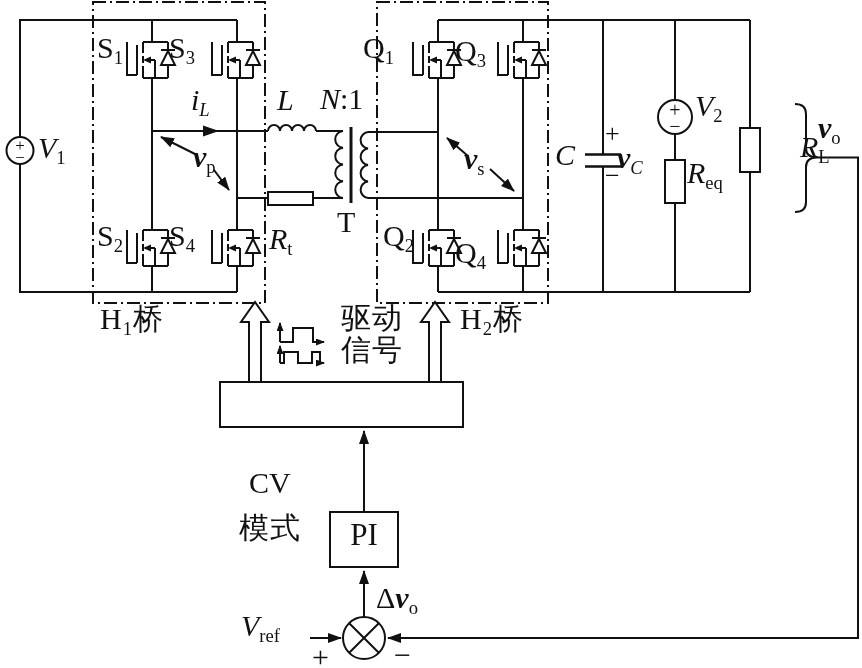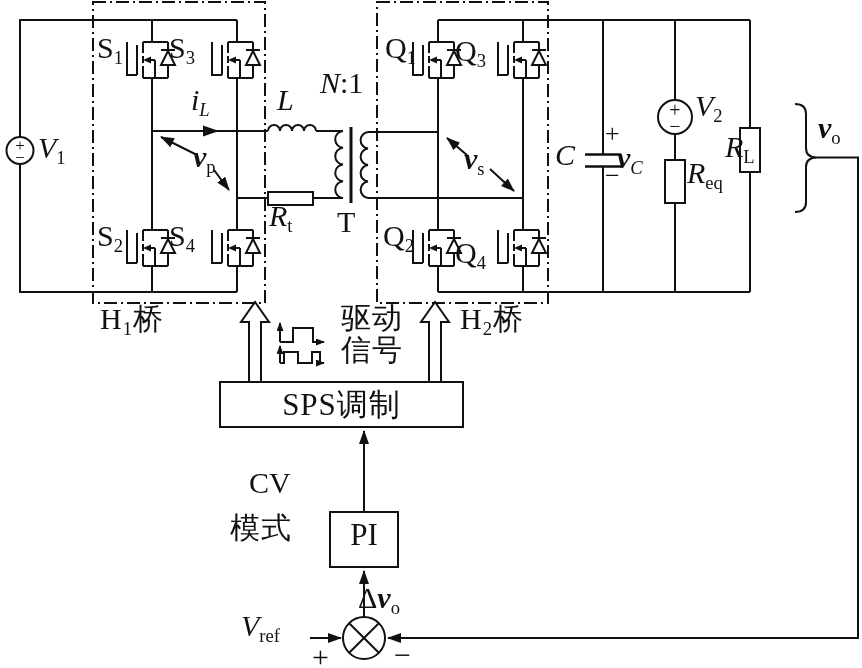--- a/index.html
+++ b/index.html
@@ -140,60 +140,57 @@
 
   <div class="lbl" style="left:38px;top:133px"><span class="it">V</span><sub>1</sub></div>
   <div class="lbl ctr sm16" style="left:20px;top:145px"><span class="rm">+</span></div>
   <div class="lbl ctr sm16" style="left:20px;top:157px"><span class="rm">−</span></div>
 
   <div class="lbl" style="left:97px;top:33px"><span class="rm">S</span><sub>1</sub></div>
   <div class="lbl" style="left:169px;top:33px"><span class="rm">S</span><sub>3</sub></div>
   <div class="lbl" style="left:97px;top:221px"><span class="rm">S</span><sub>2</sub></div>
   <div class="lbl" style="left:169px;top:221px"><span class="rm">S</span><sub>4</sub></div>
 
-  <div class="lbl" style="left:385px;top:33px"><span class="rm">Q</span><sub>1</sub></div>
+  <div class="lbl" style="left:363px;top:33px"><span class="rm">Q</span><sub>1</sub></div>
   <div class="lbl" style="left:455px;top:36px"><span class="rm">Q</span><sub>3</sub></div>
   <div class="lbl" style="left:383px;top:221px"><span class="rm">Q</span><sub>2</sub></div>
   <div class="lbl" style="left:455px;top:238px"><span class="rm">Q</span><sub>4</sub></div>
 
   <div class="lbl isub" style="left:191px;top:85px"><span class="it">i</span><sub>L</sub></div>
   <div class="lbl bold" style="left:193px;top:142px"><span class="it">v</span><sub>p</sub></div>
   <div class="lbl" style="left:277px;top:85px"><span class="it">L</span></div>
-  <div class="lbl" style="left:320px;top:68px"><span class="it">N</span><span class="rm">:1</span></div>
+  <div class="lbl" style="left:320px;top:84px"><span class="it">N</span><span class="rm">:1</span></div>
   <div class="lbl" style="left:337px;top:207px"><span class="rm">T</span></div>
-  <div class="lbl" style="left:269px;top:201px"><span class="it">R</span><sub>t</sub></div>
+  <div class="lbl" style="left:269px;top:224px"><span class="it">R</span><sub>t</sub></div>
   <div class="lbl bold" style="left:464px;top:144px"><span class="it">v</span><sub>s</sub></div>
 
   <div class="lbl" style="left:555px;top:140px"><span class="it">C</span></div>
   <div class="lbl sm26" style="left:605px;top:121px"><span class="rm">+</span></div>
   <div class="lbl bold isub" style="left:617px;top:143px"><span class="it">v</span><sub>C</sub></div>
   <div class="lbl sm26" style="left:605px;top:163px"><span class="rm">−</span></div>
 
   <div class="lbl" style="left:695px;top:91px"><span class="it">V</span><sub>2</sub></div>
   <div class="lbl ctr sm20" style="left:675px;top:110px"><span class="rm">+</span></div>
   <div class="lbl ctr sm20" style="left:675px;top:126px"><span class="rm">−</span></div>
   <div class="lbl" style="left:687px;top:158px"><span class="it">R</span><sub>eq</sub></div>
-  <div class="lbl" style="left:725px;top:132px"><span class="it">R</span><sub>L</sub></div>
+  <div class="lbl" style="left:800px;top:132px"><span class="it">R</span><sub>L</sub></div>
   <div class="lbl bold" style="left:818px;top:113px"><span class="it">v</span><sub>o</sub></div>
 
   <div class="lbl cn" style="left:100px;top:304px"><span class="rm">H</span><sub>1</sub><span class="rm">桥</span></div>
   <div class="lbl cn" style="left:460px;top:304px"><span class="rm">H</span><sub>2</sub><span class="rm">桥</span></div>
 
   <div class="lbl cn" style="left:341px;top:303px"><span class="rm">驱动</span></div>
   <div class="lbl cn" style="left:341px;top:335px"><span class="rm">信号</span></div>
 
-  <div class="boxtxt cn" style="left:220px;top:382px;width:243px;height:45px">
-      <span class="rm">SPS调制</span>
-    </div>
 
   <div class="lbl" style="left:249px;top:468px"><span class="rm">CV</span></div>
-  <div class="lbl cn" style="left:230px;top:513px"><span class="rm">模式</span></div>
+  <div class="lbl cn" style="left:239px;top:513px"><span class="rm">模式</span></div>
 
   <div class="boxtxt" style="left:330px;top:512px;width:68px;height:46px">
       <span class="rm">PI</span>
     </div>
 
-  <div class="lbl bold" style="left:358px;top:583px"><span class="rm">Δ</span><span class="it">v</span><sub>o</sub></div>
+  <div class="lbl bold" style="left:376px;top:583px"><span class="rm">Δ</span><span class="it">v</span><sub>o</sub></div>
   <div class="lbl" style="left:241px;top:611px"><span class="it">V</span><sub>ref</sub></div>
   <div class="lbl" style="left:312px;top:642px"><span class="rm">+</span></div>
   <div class="lbl" style="left:394px;top:640px"><span class="rm">−</span></div>
 
 </div>
 
 </body></html>

